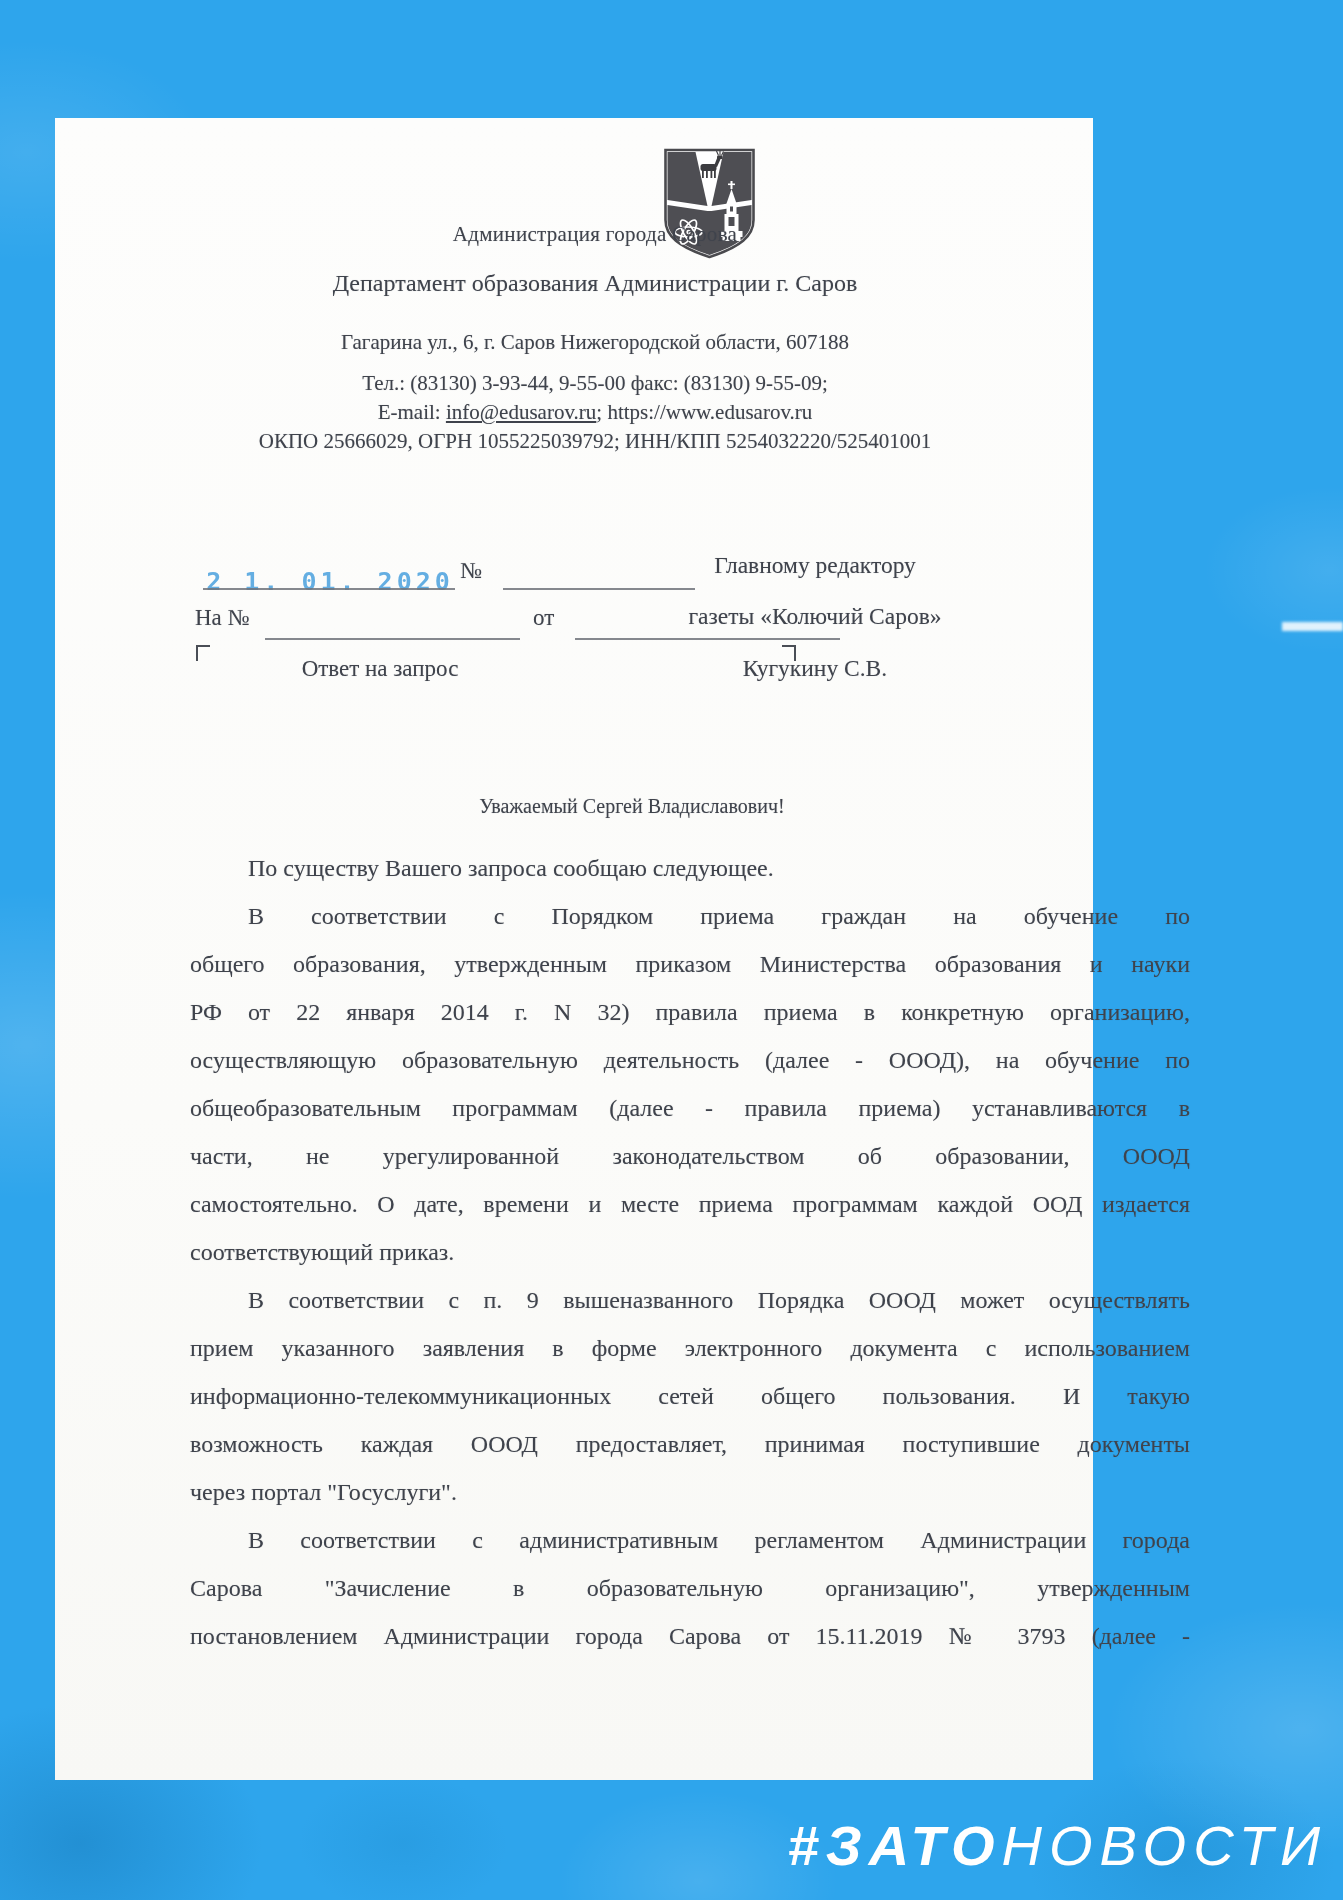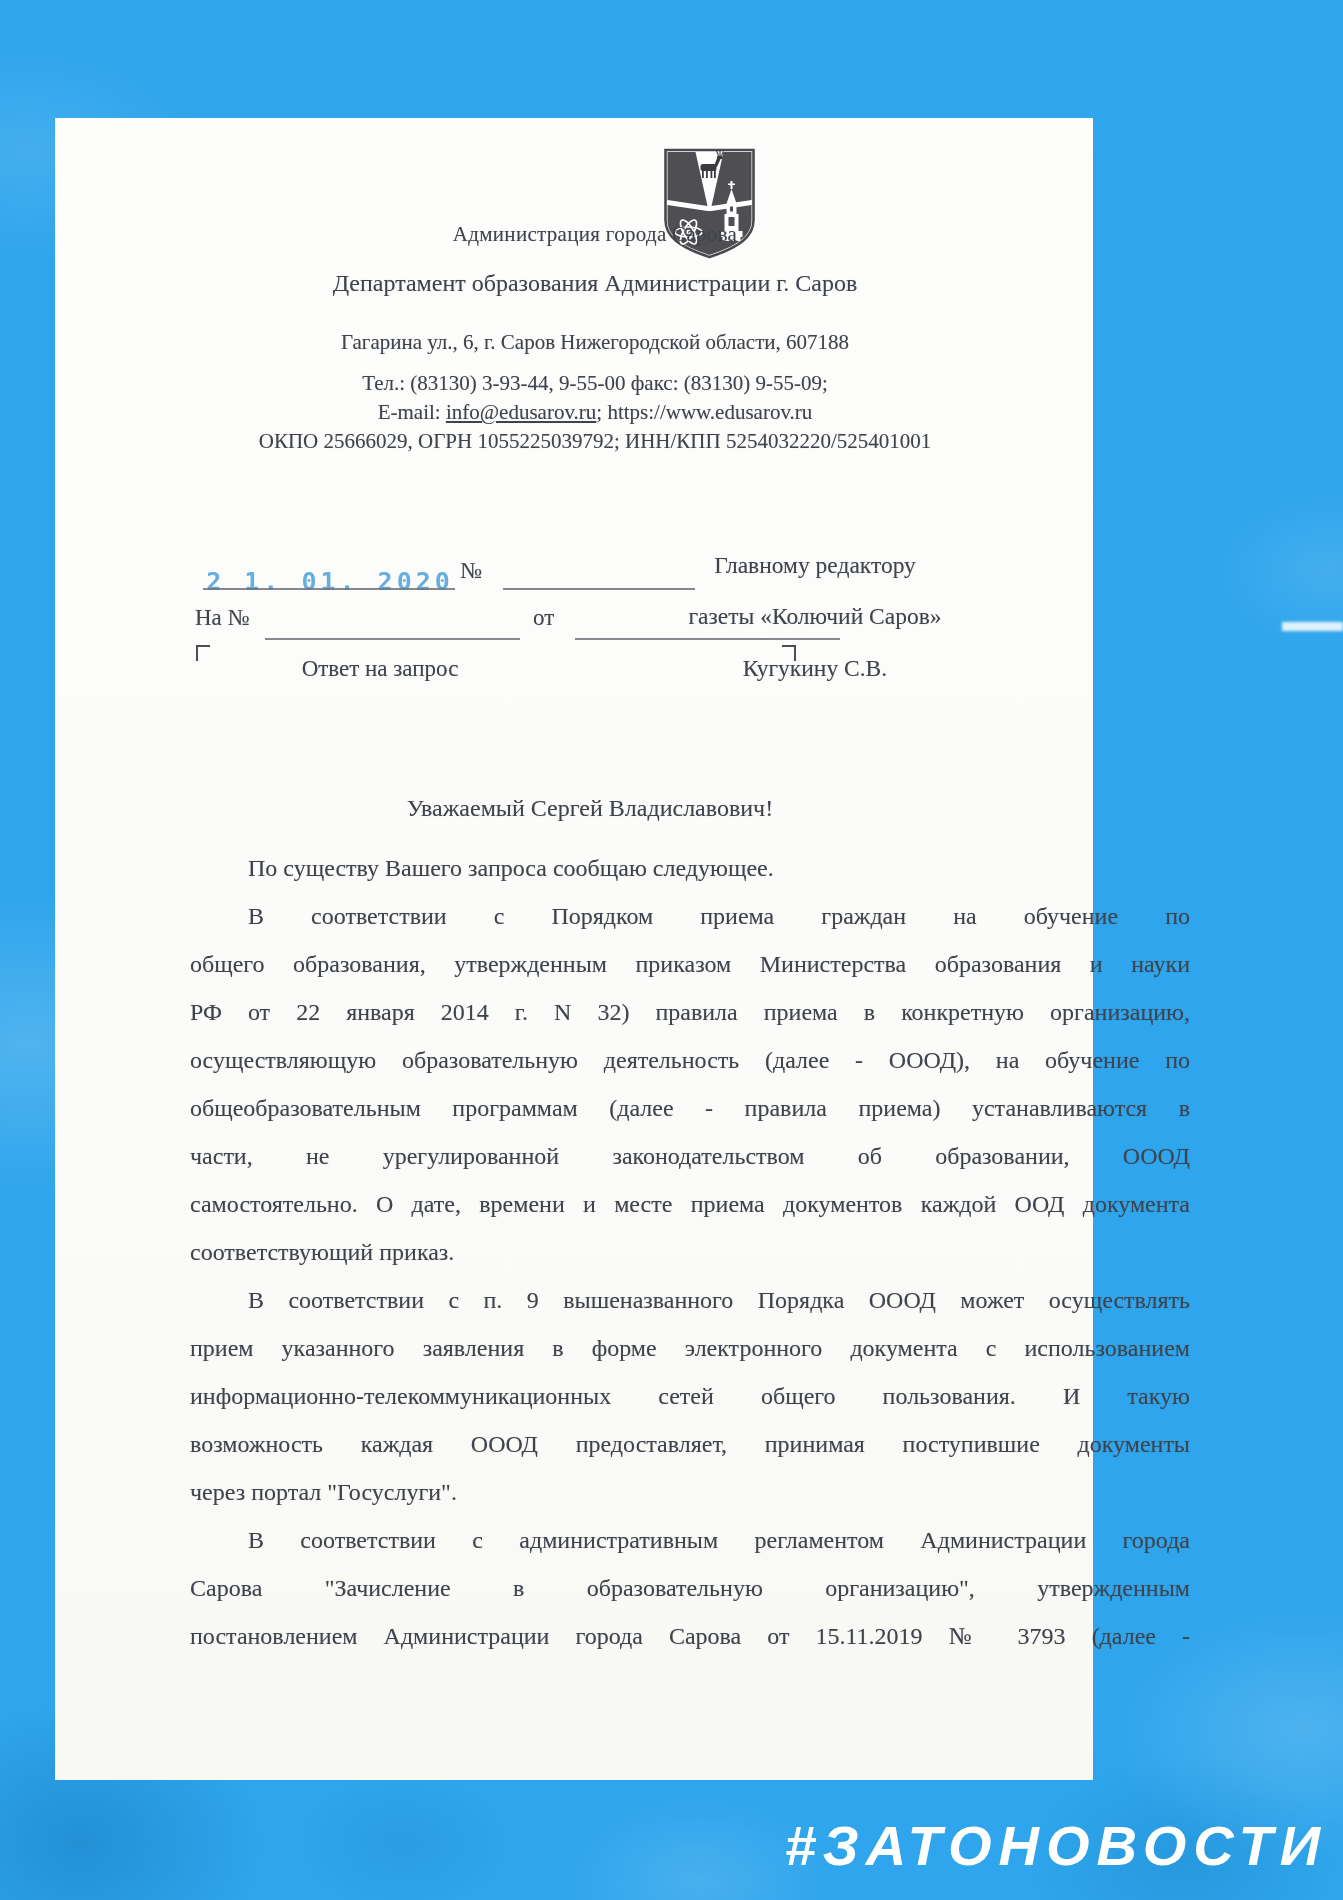--- a/index.html
+++ b/index.html
@@ -33,33 +33,33 @@
     color:#58a8e0;letter-spacing:4px;opacity:.92;margin-top:12px;}
   .no-label{left:405px;top:440px;font-size:23px;}
   .na-label{left:140px;top:487px;font-size:23px;}
   .ot-label{left:478px;top:487px;font-size:23px;}
   .cmark{position:absolute;width:12px;height:14px;}
   .cmark.l{left:141px;top:527px;border-top:2px solid #4a4e56;border-left:2px solid #4a4e56;}
   .cmark.r{left:727px;top:527px;border-top:2px solid #4a4e56;border-right:2px solid #4a4e56;}
   .subject{left:150px;top:538px;width:350px;text-align:center;font-size:23px;}
   .addressee{left:560px;width:400px;text-align:center;font-size:23.5px;}
   .ad1{top:434px;} .ad2{top:485px;} .ad3{top:537px;}
-  .salut{left:0;top:677px;width:1070px;text-align:center;font-size:24px;}
+  .salut{left:0;top:677px;width:1070px;text-align:center;font-size:20px;padding-left:42px;}
   .bodytext{left:135px;top:726px;width:1000px;}
   .bline{height:48px;line-height:48px;font-size:24px;text-align:justify;
          text-align-last:justify;white-space:normal;}
   .bline.ind{padding-left:58px;}
   .bline.plast{text-align-last:left;}
   .scan-streak{left:1282px;top:622px;width:61px;height:9px;
     background:rgba(255,255,255,.85);filter:blur(1.5px);}
   .watermark{position:absolute;right:16px;top:1818px;color:#fff;
     font-family:"Liberation Sans",sans-serif;font-style:italic;
     font-size:56px;letter-spacing:7px;line-height:1;white-space:nowrap;}
   .watermark .wb{font-weight:700;}
-  .watermark .wl{font-weight:700;}
+  .watermark .wl{font-weight:400;}
 </style>
 </head>
 <body>
 
 <div class="bg"></div>
 
 <div class="paper">
 
   <svg class="abs" style="left:607px;top:30px;" width="95" height="112" viewBox="0 0 94 112">
     <path d="M3,2 L91,2 L91,72 C91,88 78,99 47,109 C16,99 3,88 3,72 Z" fill="#ffffff" stroke="#4a4a4e" stroke-width="2.6"></path>
@@ -125,21 +125,21 @@
   <div class="abs doc salut">Уважаемый Сергей Владиславович!</div>
 
   <div class="abs doc bodytext">
       <div class="bline ind plast">По существу Вашего запроса сообщаю следующее.</div>
       <div class="bline ind">В соответствии с Порядком приема граждан на обучение по</div>
       <div class="bline">общего образования, утвержденным приказом Министерства образования и науки</div>
       <div class="bline">РФ от 22 января 2014 г. N 32) правила приема в конкретную организацию,</div>
       <div class="bline">осуществляющую образовательную деятельность (далее - ОООД), на обучение по</div>
       <div class="bline">общеобразовательным программам (далее - правила приема) устанавливаются в</div>
       <div class="bline">части, не урегулированной законодательством об образовании, ОООД</div>
-      <div class="bline">самостоятельно. О дате, времени и месте приема документов каждой ООД документа</div>
+      <div class="bline">самостоятельно. О дате, времени и месте приема программам каждой ООД издается</div>
       <div class="bline plast">соответствующий приказ.</div>
       <div class="bline ind">В соответствии с п. 9 вышеназванного Порядка ОООД может осуществлять</div>
       <div class="bline">прием указанного заявления в форме электронного документа с использованием</div>
       <div class="bline">информационно-телекоммуникационных сетей общего пользования. И такую</div>
       <div class="bline">возможность каждая ОООД предоставляет, принимая поступившие документы</div>
       <div class="bline plast">через портал "Госуслуги".</div>
       <div class="bline ind">В соответствии с административным регламентом Администрации города</div>
       <div class="bline">Сарова "Зачисление в образовательную организацию", утвержденным</div>
       <div class="bline">постановлением Администрации города Сарова от 15.11.2019 № 3793 (далее -</div>
     </div>

